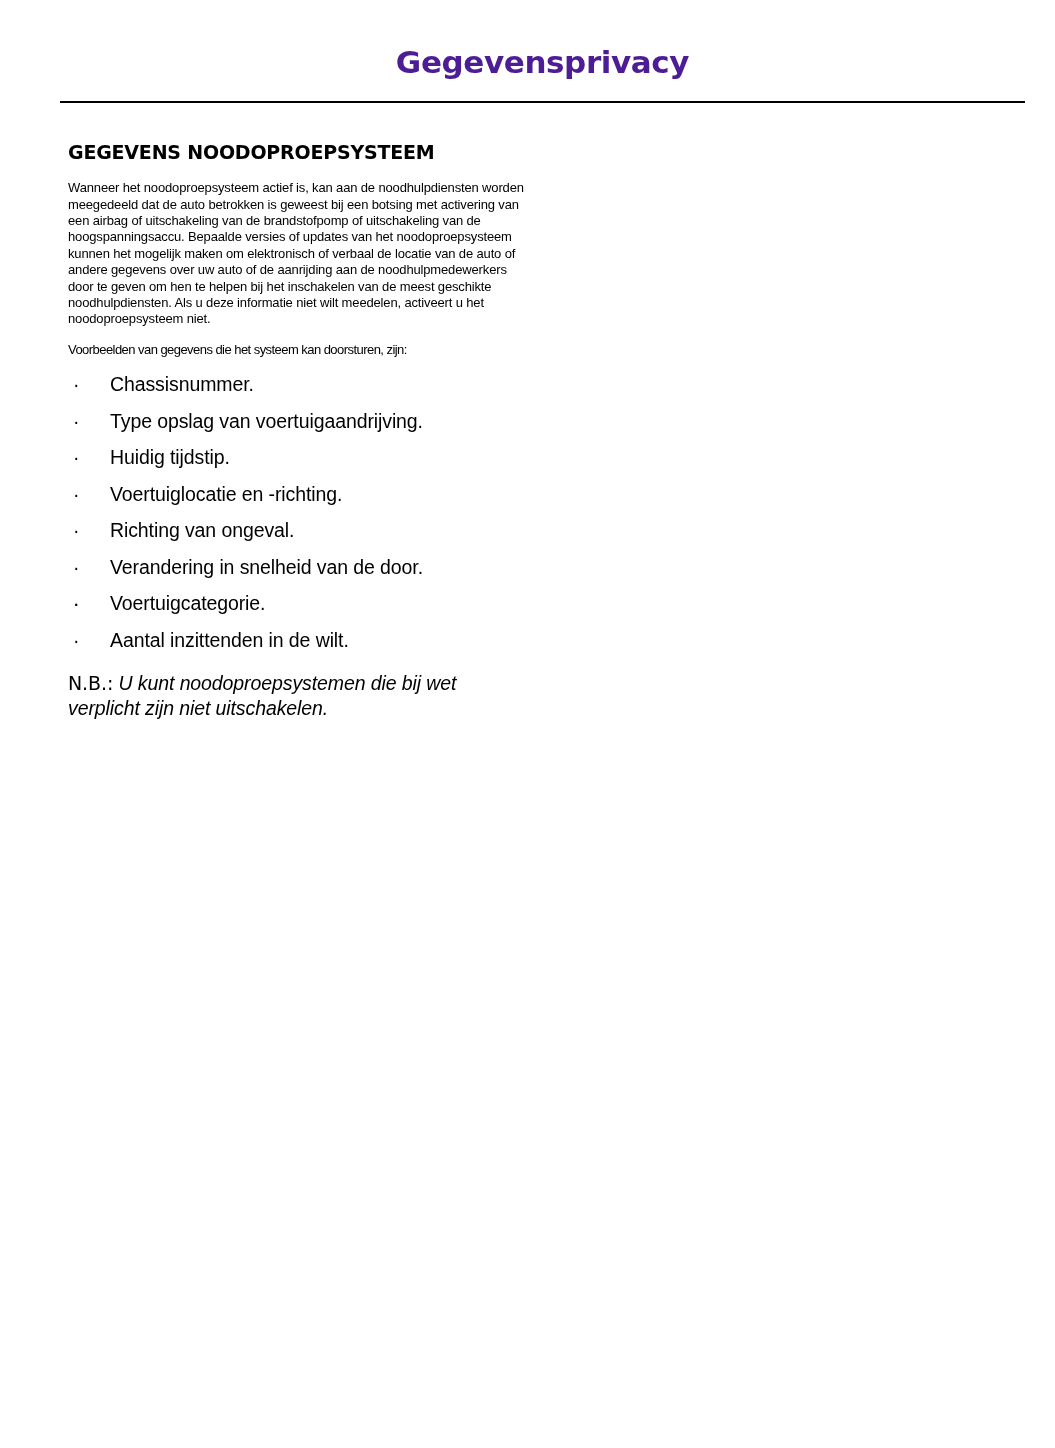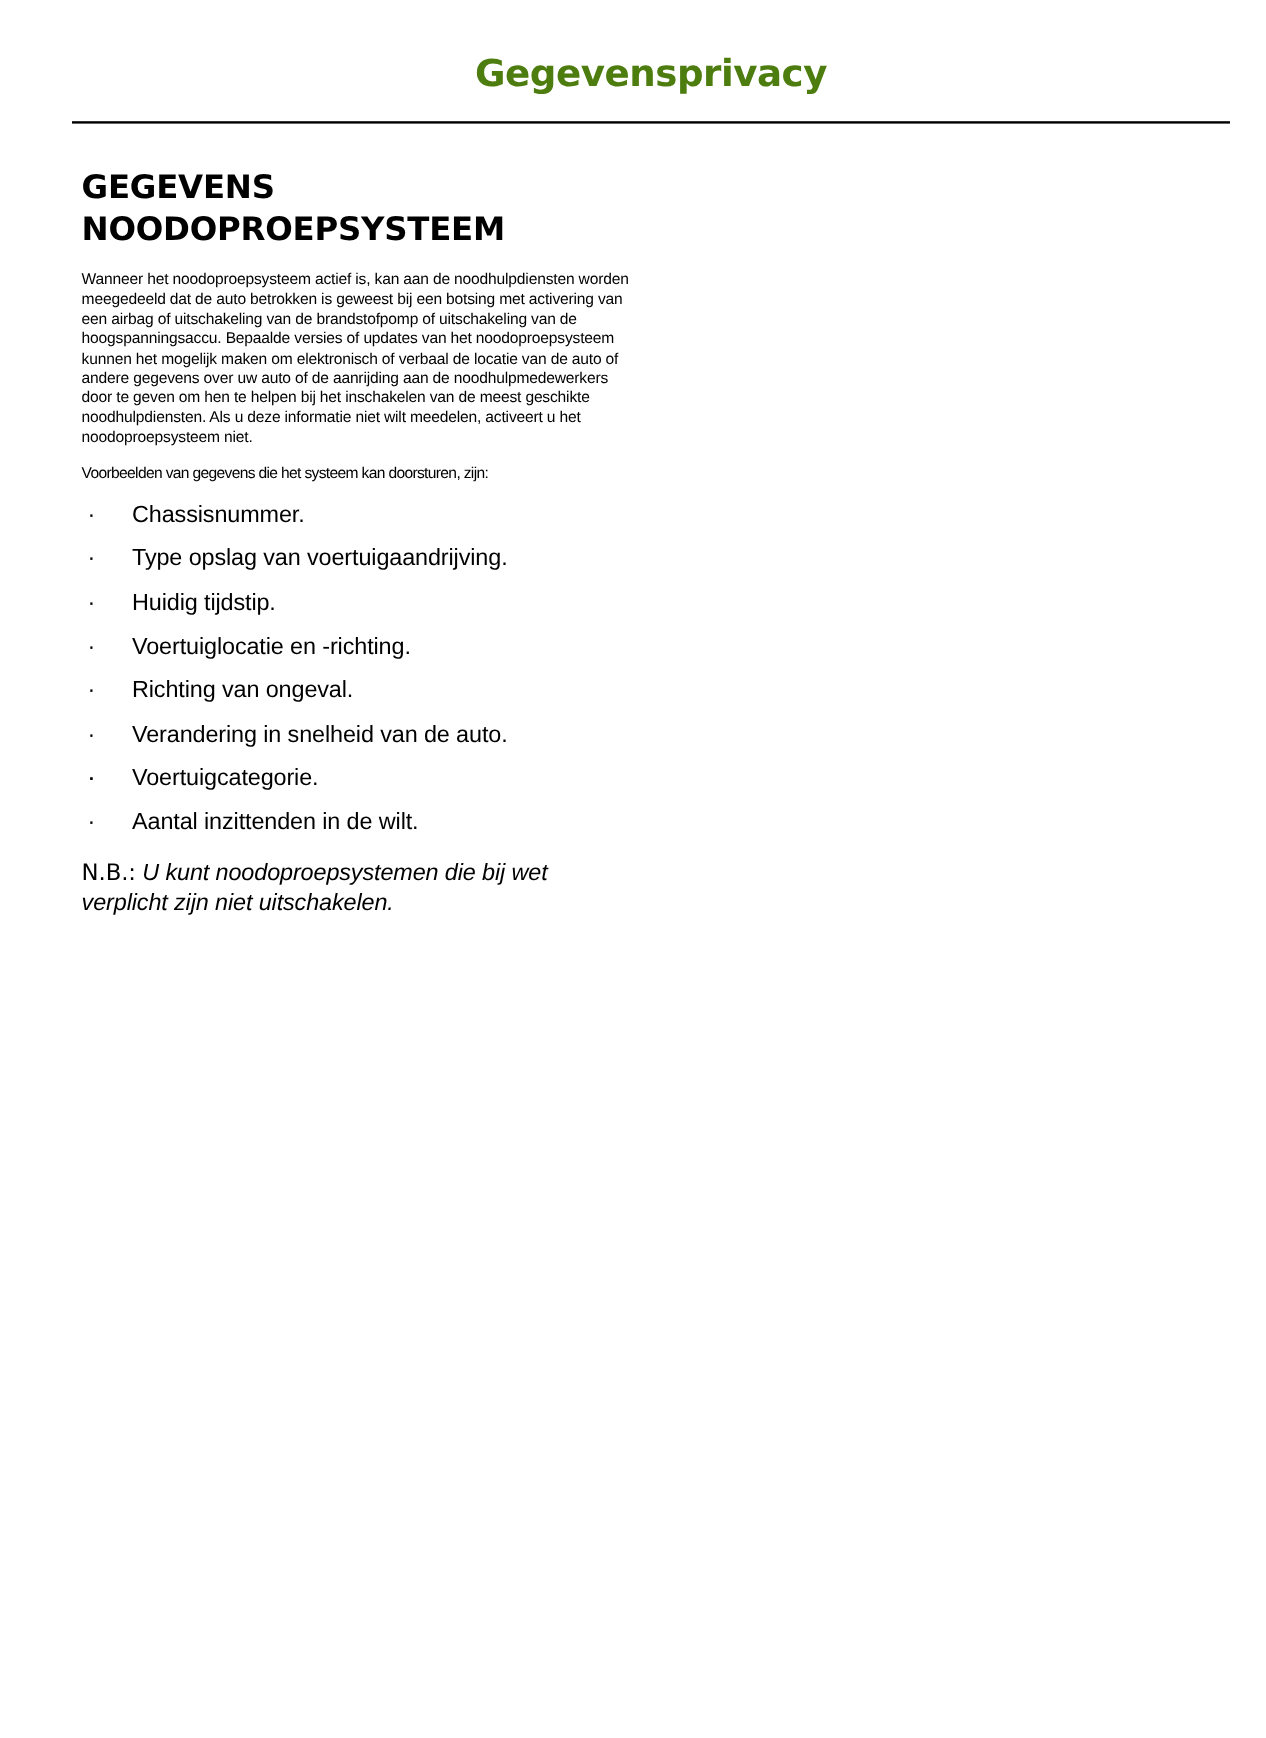--- a/index.html
+++ b/index.html
@@ -25,40 +25,40 @@
     position: absolute;
     top: 44px;
     left: 60px;
     width: 965px;
     text-align: center;
   }
   .page-header .title {
     font-size: 31px;
     font-weight: bold;
     letter-spacing: -0.4px;
-    color: #4d7c0f;
+    color: #4c1d95;
     font-family: "DejaVu Sans", sans-serif;
   }
   .header-rule {
     position: absolute;
     top: 101px;
     left: 60px;
     width: 965px;
     height: 2px;
     background: #000000;
   }
   .content {
     position: absolute;
     top: 140px;
     left: 68px;
     width: 460px;
   }
   h1.section-title {
     font-family: "DejaVu Sans", sans-serif;
-    font-size: 27px;
+    font-size: 19px;
     font-weight: bold;
     line-height: 1.28;
     margin: 0 0 16px 0;
     letter-spacing: -0.2px;
   }
   p.body-text {
     font-size: 13px;
     line-height: 1.26;
     margin: 0 0 14px 0;
     letter-spacing: -0.15px;
@@ -125,21 +125,21 @@
     <p class="body-text">Wanneer het noodoproepsysteem actief is, kan aan de noodhulpdiensten worden meegedeeld dat de auto betrokken is geweest bij een botsing met activering van een airbag of uitschakeling van de brandstofpomp of uitschakeling van de hoogspanningsaccu. Bepaalde versies of updates van het noodoproepsysteem kunnen het mogelijk maken om elektronisch of verbaal de locatie van de auto of andere gegevens over uw auto of de aanrijding aan de noodhulpmedewerkers door te geven om hen te helpen bij het inschakelen van de meest geschikte noodhulpdiensten. Als u deze informatie niet wilt meedelen, activeert u het noodoproepsysteem niet.</p>
 
     <p class="body-text tight">Voorbeelden van gegevens die het systeem kan doorsturen, zijn:</p>
 
     <ul class="bullets">
       <li><span class="dot">·</span><span>Chassisnummer.</span></li>
       <li><span class="dot">·</span><span>Type opslag van voertuigaandrijving.</span></li>
       <li><span class="dot">·</span><span>Huidig tijdstip.</span></li>
       <li><span class="dot">·</span><span>Voertuiglocatie en -richting.</span></li>
       <li><span class="dot">·</span><span>Richting van ongeval.</span></li>
-      <li><span class="dot">·</span><span>Verandering in snelheid van de auto.</span></li>
+      <li><span class="dot">·</span><span>Verandering in snelheid van de door.</span></li>
       <li><span class="dot">·</span></li>
       <li><span class="dot">·</span><span>Voertuigcategorie.</span></li>
       <li><span class="dot">·</span><span>Aantal inzittenden in de wilt.</span></li>
     </ul>
 
     <p class="note"><span class="nb">N.B.:</span><span> U kunt noodoproepsystemen die bij wet verplicht zijn niet uitschakelen.</span></p>
 
   </div>
 
 

